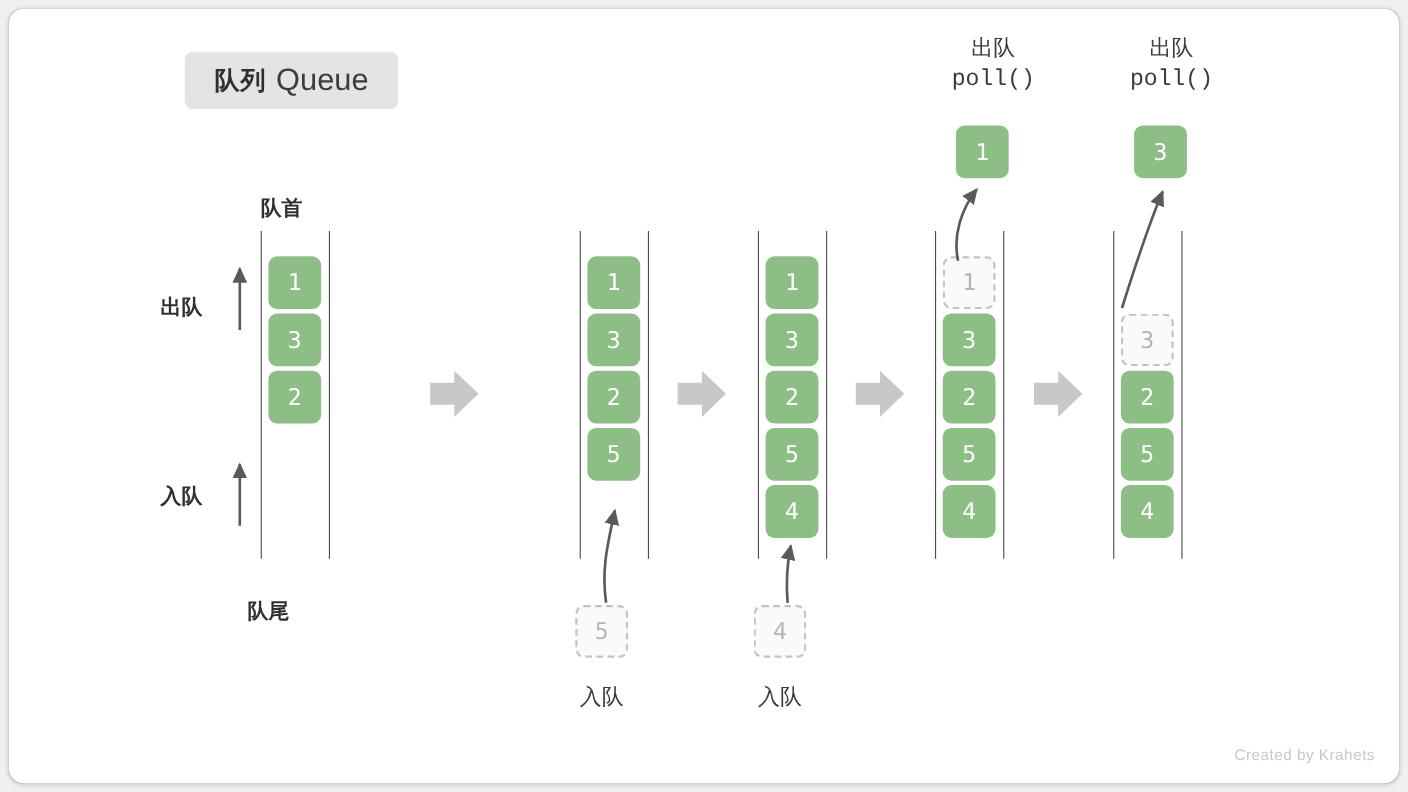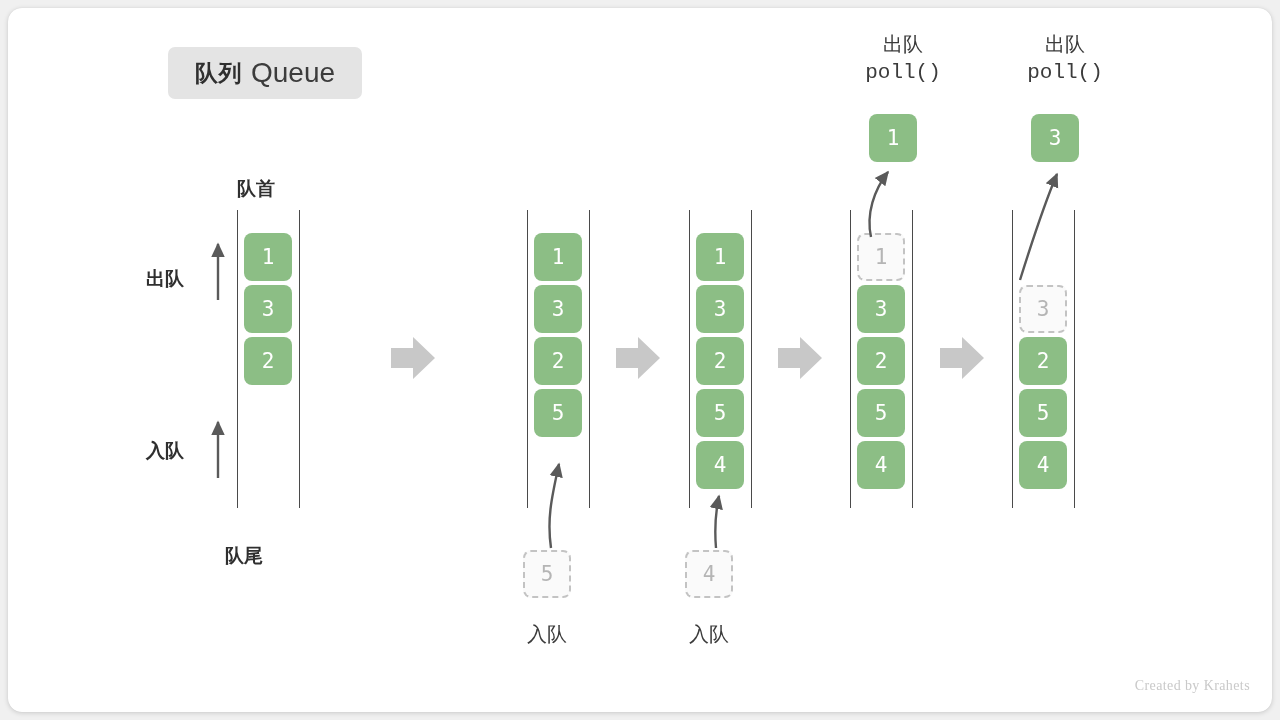--- a/index.html
+++ b/index.html
@@ -112,21 +112,21 @@
     font-size: 21px;
     color: #3b3b3b;
   }
   .op-label .code .num { color: #4a9c44; font-weight: bold; }
 
   
   #watermark {
     position: absolute;
     right: 30px;
     bottom: 26px;
-    font-family: Liberation Serif, serif;
+    font-family: Liberation Sans, sans-serif;
     font-size: 14px;
     color: #c9c9c9;
     letter-spacing: .4px;
   }
 
   svg.overlay {
     position: absolute;
     left: 0; top: 0;
     width: 1280px; height: 720px;
     pointer-events: none;

